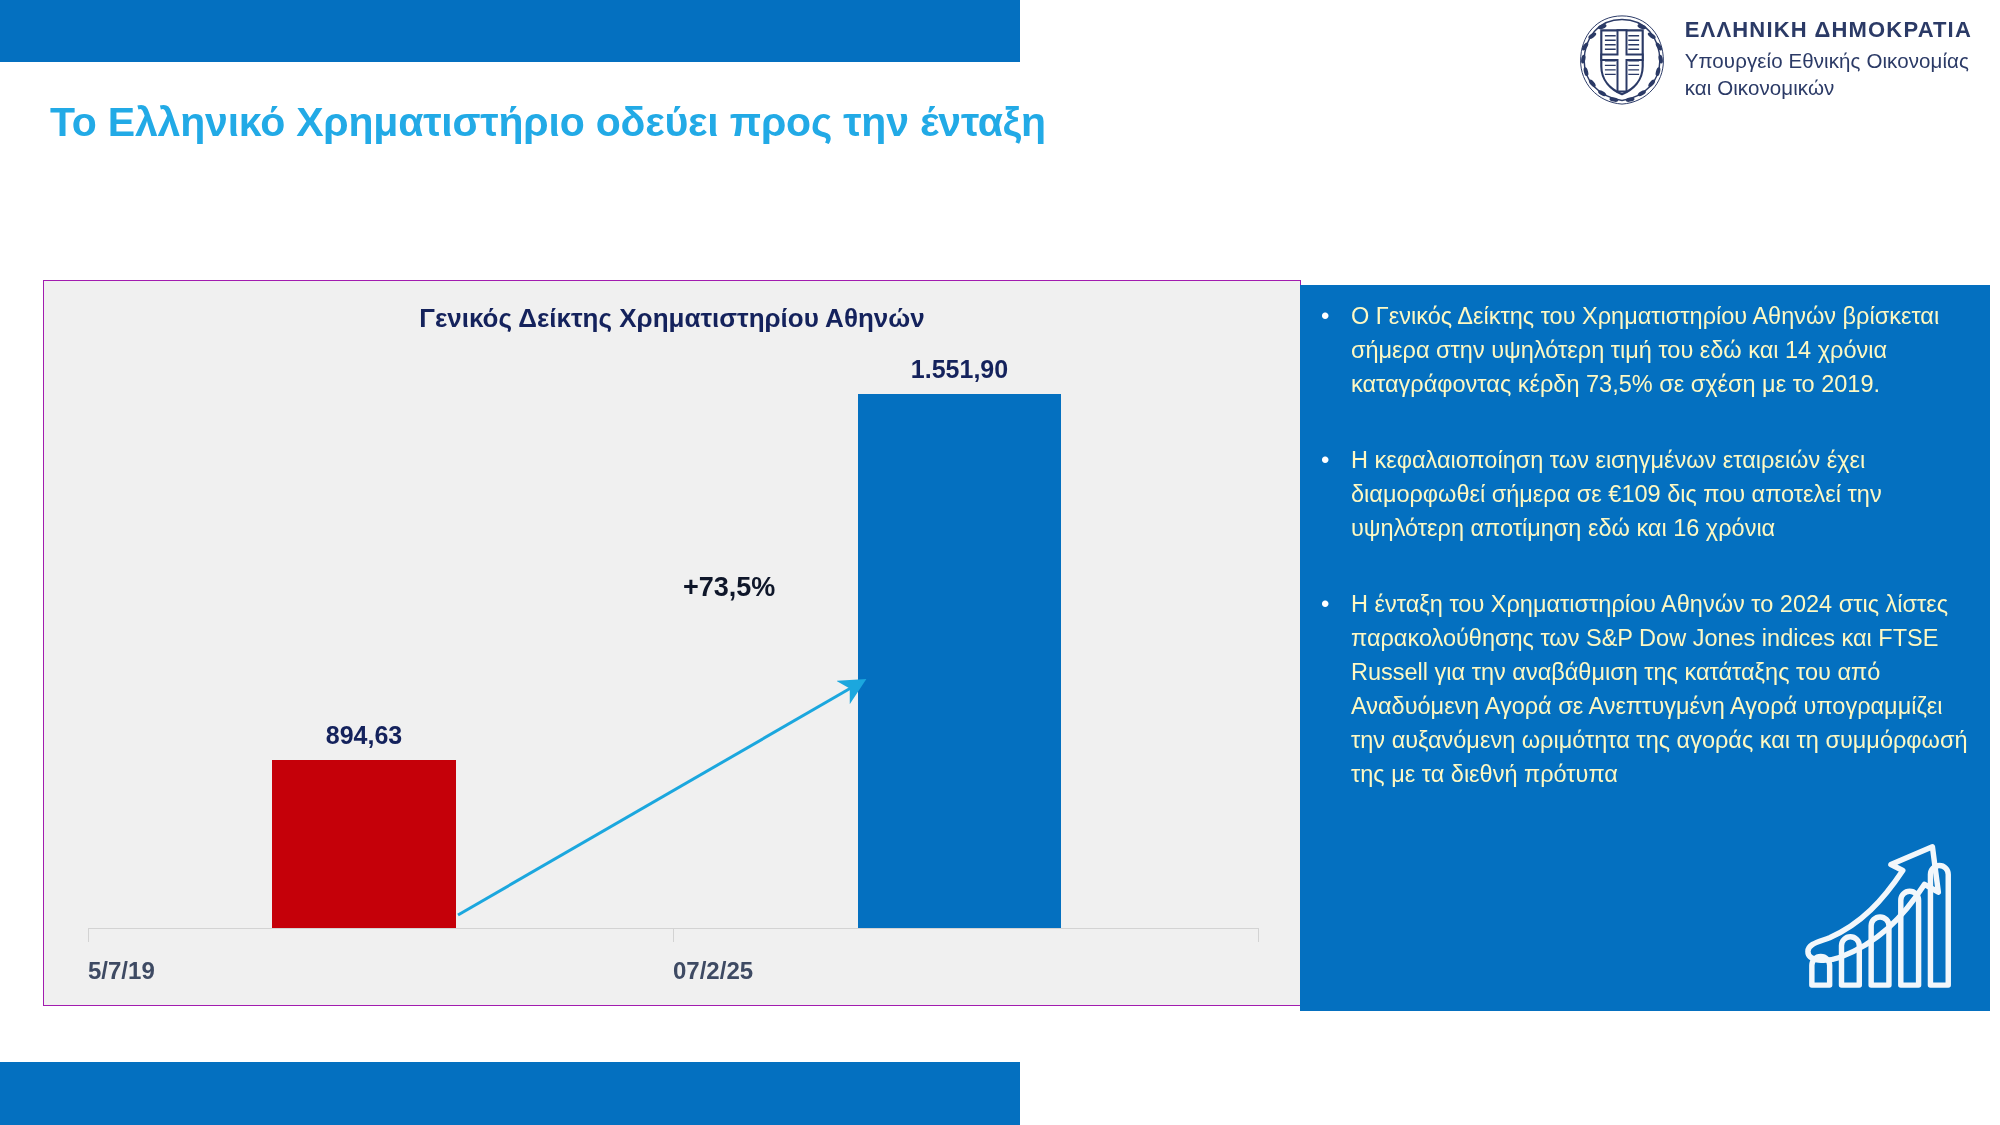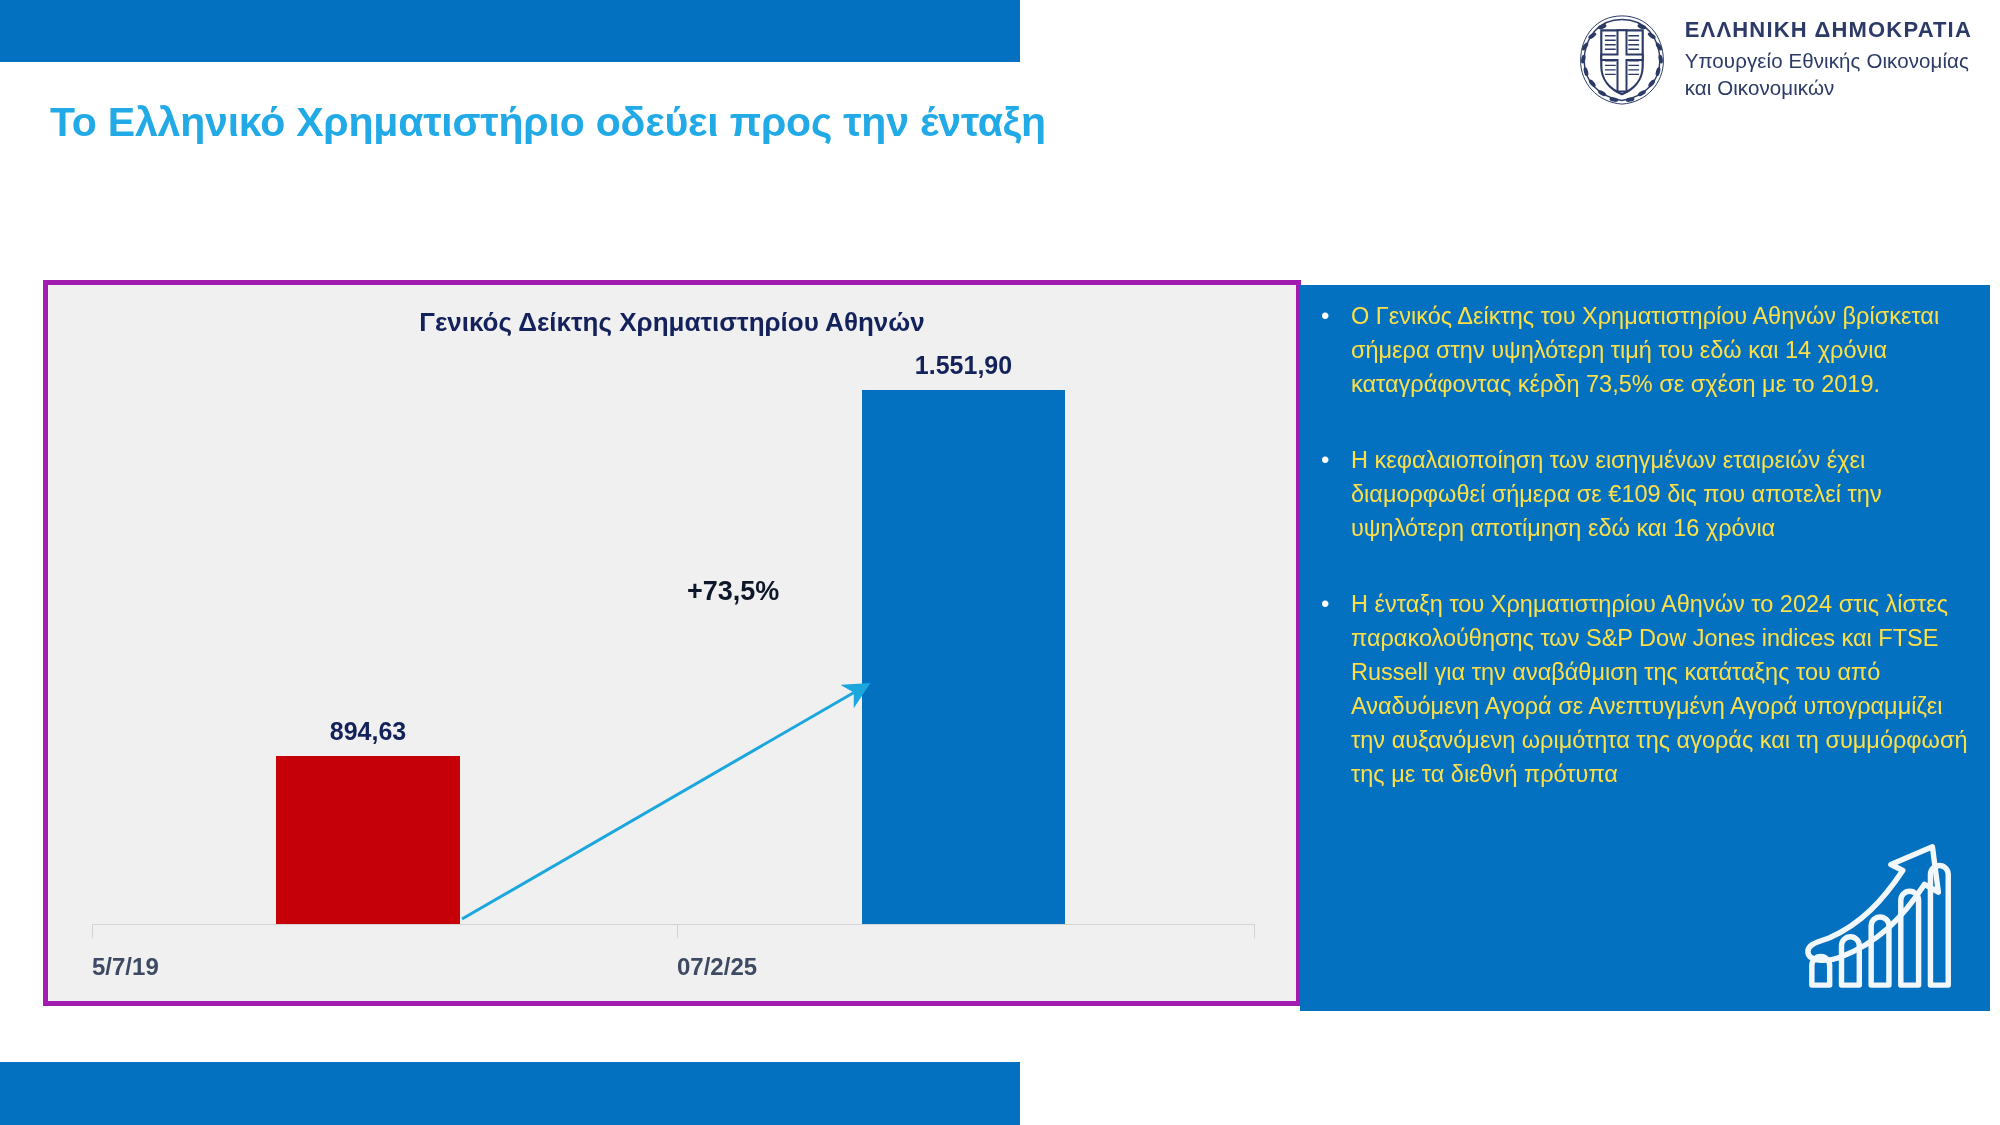--- a/index.html
+++ b/index.html
@@ -80,21 +80,21 @@
     letter-spacing: 0.1px;
     line-height: 1.28;
   }
 
   
   .chart-panel {
     position: absolute;
     left: 43px; top: 280px;
     width: 1258px; height: 726px;
     background: #F0F0F0;
-    border: 5px solid #a21caf;
+    border: 1px solid #a21caf;
     box-sizing: border-box;
   }
   .chart-title {
     position: absolute;
     left: 0; right: 0; top: 22px;
     text-align: center;
     font-size: 26px;
     font-weight: bold;
     color: #14225C;
   }
@@ -195,21 +195,21 @@
     color: #ffffff;
     font-size: 24px;
     line-height: 34px;
     width: 34px;
     flex: 0 0 34px;
     text-align: left;
     padding-left: 4px;
     box-sizing: border-box;
   }
   .bullet-text {
-    color: #fde047;
+    color: #fef9c3;
     font-size: 23.5px;
     line-height: 34px;
     flex: 1 1 auto;
   }
   .growth-icon {
     position: absolute;
     right: 22px; bottom: 16px;
     width: 168px; height: 168px;
     opacity: 0.95;
   }

